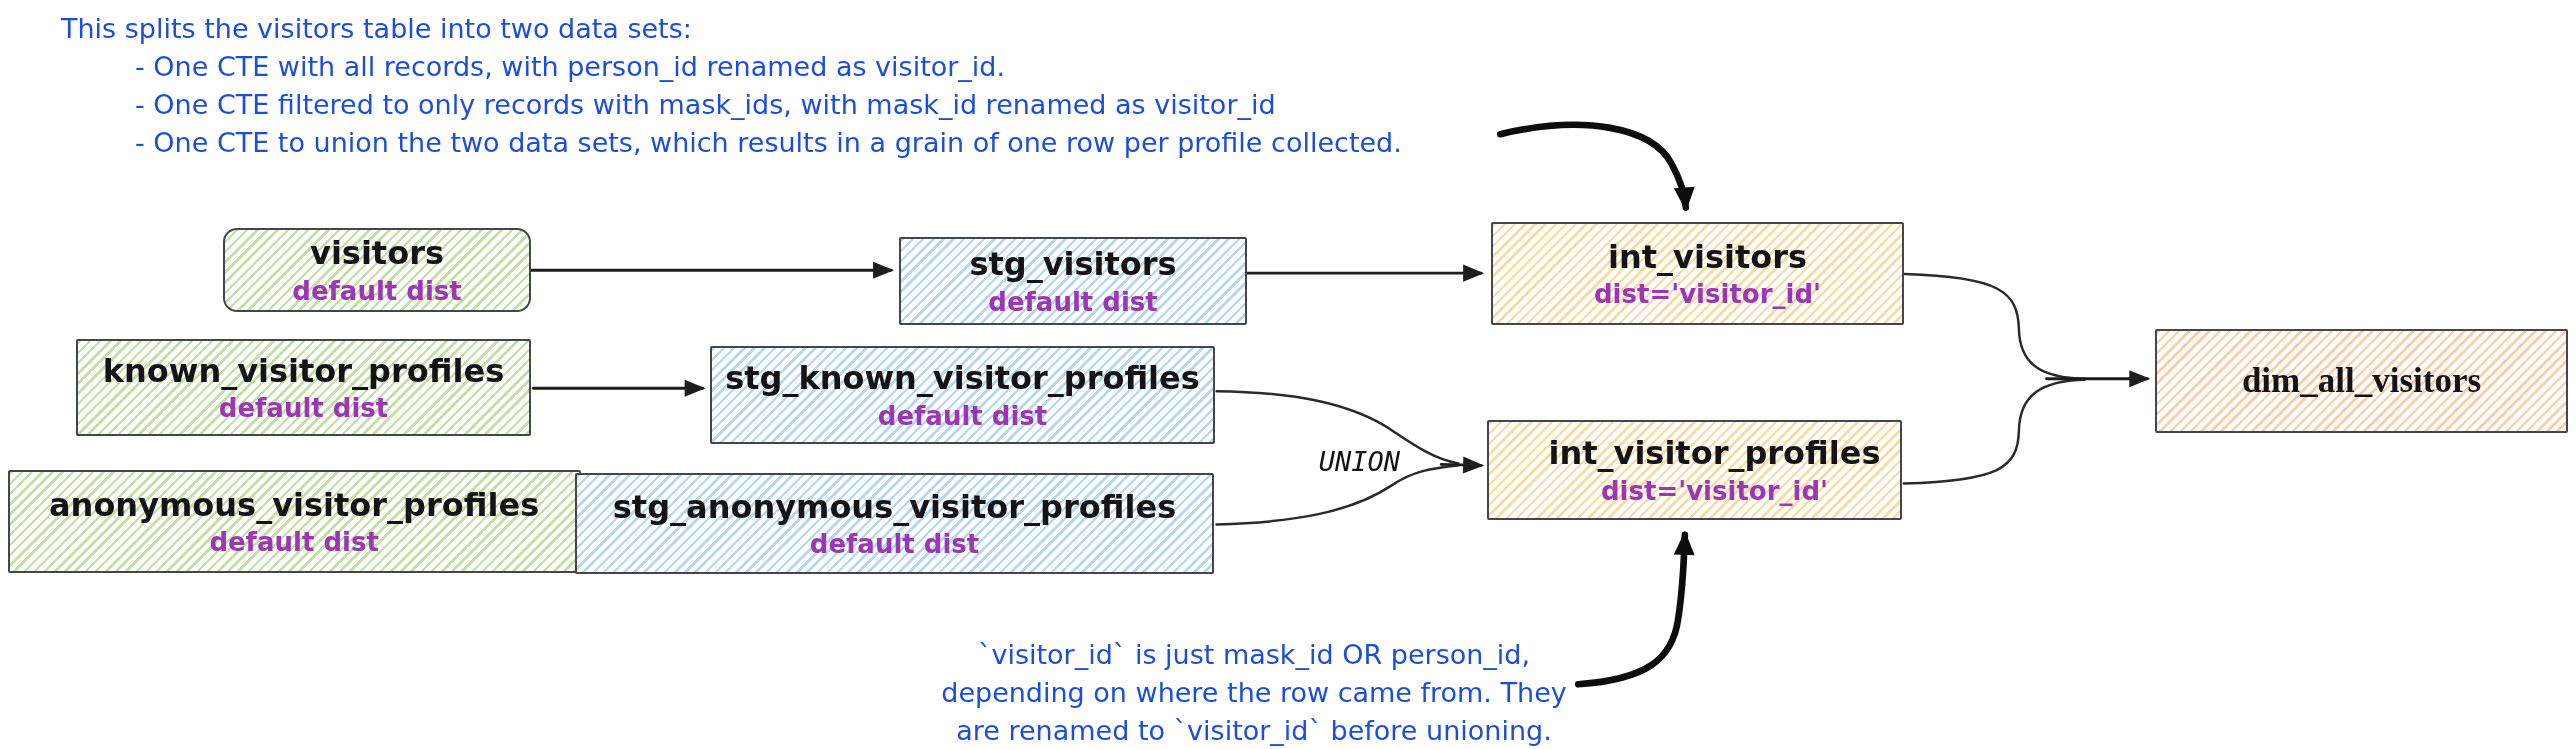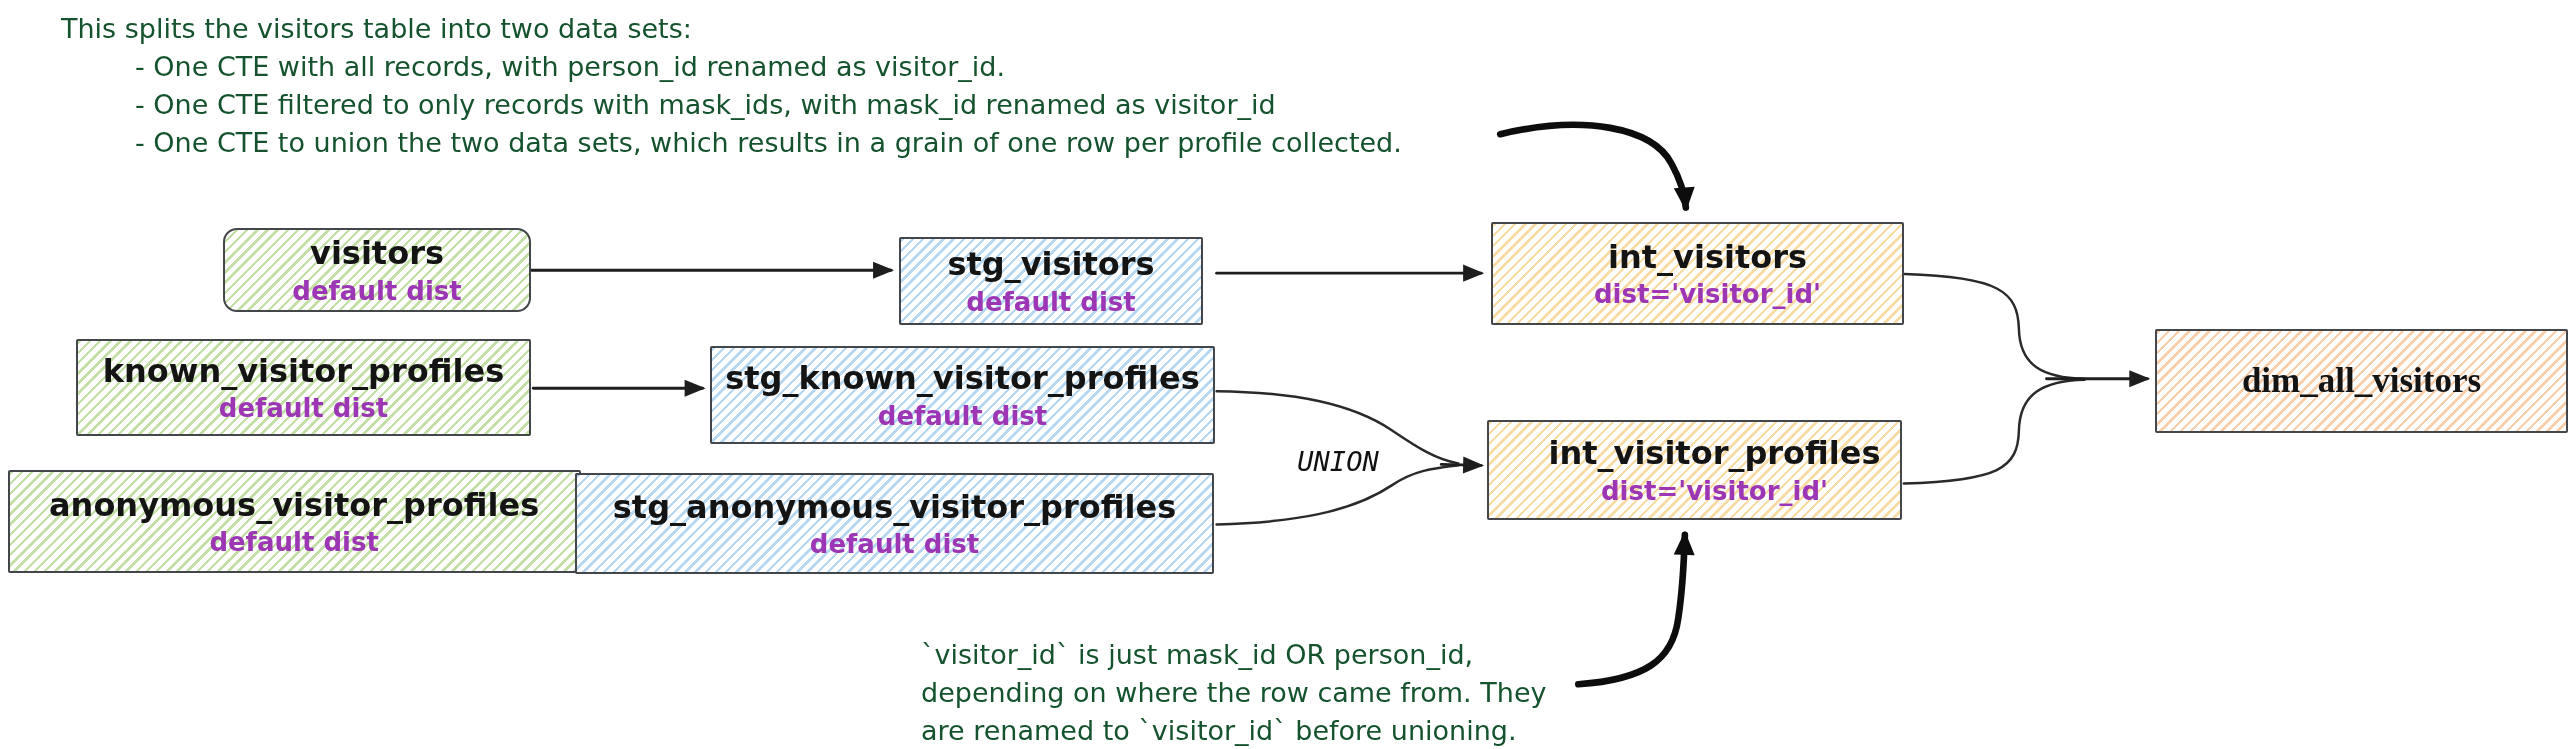--- a/index.html
+++ b/index.html
@@ -7,24 +7,24 @@
     position: relative;
     width: 2576px;
     height: 749px;
     background: #ffffff;
     font-family: "DejaVu Sans", sans-serif;
     color: #1e1e1e;
     overflow: hidden;
   }
 
   
-  .note { position: absolute; font-size: 27px; line-height: 38px; font-weight: 500; color: #14532d; }
+  .note { position: absolute; font-size: 27px; line-height: 38px; font-weight: 500; color: #1d4ed8; }
   #top-note { left: 61px; top: 9.5px; }
   #top-note .bullets { margin-left: 74px; }
-  #bottom-note { left: 921px; top: 636px; width: 666px; }
+  #bottom-note { left: 921px; top: 636px; width: 666px; text-align: center; }
 
   
   .node {
     position: absolute;
     box-sizing: border-box;
     border: 2.4px solid #43464a;
     border-radius: 1.9px;
     display: flex;
     flex-direction: column;
     align-items: center;
@@ -35,34 +35,34 @@
   .node-title   { font-size: 32px; font-weight: bold; color: #141414; white-space: nowrap; }
   .node-subtitle{ font-size: 26px; font-weight: bold; color: #9c36b5; white-space: nowrap; }
 
   .fill-green  { background-image: repeating-linear-gradient(135deg, rgba(136,193,77,0.50) 0 2.5px, rgba(255,255,255,0) 2.5px 7.2px); }
   .fill-blue   { background-image: repeating-linear-gradient(135deg, rgba(95,168,226,0.45) 0 2.5px, rgba(255,255,255,0) 2.5px 7.2px); }
   .fill-yellow { background-image: repeating-linear-gradient(135deg, rgba(242,185,75,0.50) 0 2.5px, rgba(255,255,255,0) 2.5px 7.2px); }
   .fill-orange { background-image: repeating-linear-gradient(135deg, rgba(245,148,70,0.45) 0 2.5px, rgba(255,255,255,0) 2.5px 7.2px); }
 
   
   #node-visitors                       { left: 223px;  top: 228px; width: 308px; height: 84px; border-radius: 14px; }
-  #node-stg-visitors                   { left: 899px;  top: 237px; width: 304px; height: 88px; }
+  #node-stg-visitors                   { left: 899px;  top: 237px; width: 348px; height: 88px; }
   #node-int-visitors                   { left: 1491px; top: 222px; width: 413px; height: 103px; padding-left: 20px; }
   #node-known-visitor-profiles         { left: 76px;   top: 339px; width: 455px; height: 97px; }
   #node-stg-known-visitor-profiles     { left: 710px;  top: 346px; width: 505px; height: 98px; }
   #node-int-visitor-profiles           { left: 1487px; top: 420px; width: 415px; height: 100px; padding-left: 40px; }
   #node-anonymous-visitor-profiles     { left: 7.6px;    top: 470px; width: 573px; height: 103px; }
   #node-stg-anonymous-visitor-profiles { left: 575px;  top: 473px; width: 639px; height: 101px; }
   #node-dim-all-visitors               { left: 2155px; top: 329px; width: 413px; height: 104px; }
   #node-dim-all-visitors .node-title   { font-size: 35px; font-family: Liberation Serif, serif; }
 
   
   #union-label {
     position: absolute; left: 1276px; top: 446px; width: 124px;
-    text-align: center; font-family: "DejaVu Sans Mono", monospace;
+    text-align: right; font-family: "DejaVu Sans Mono", monospace;
     font-style: italic; font-size: 27px; font-weight: 500; color: #111111;
   }
 
   
   #edges { position: absolute; left: 0; top: 0; pointer-events: none; }
   .edge      { fill: none; stroke: #1e1e1e; stroke-width: 3px;   stroke-linecap: round; }
   .edge-thin { fill: none; stroke: #2a2a2a; stroke-width: 2.6px; stroke-linecap: round; }
   .edge-note { fill: none; stroke: #0d0d0d; stroke-width: 7px;   stroke-linecap: round; }
 </style>
 </head>

